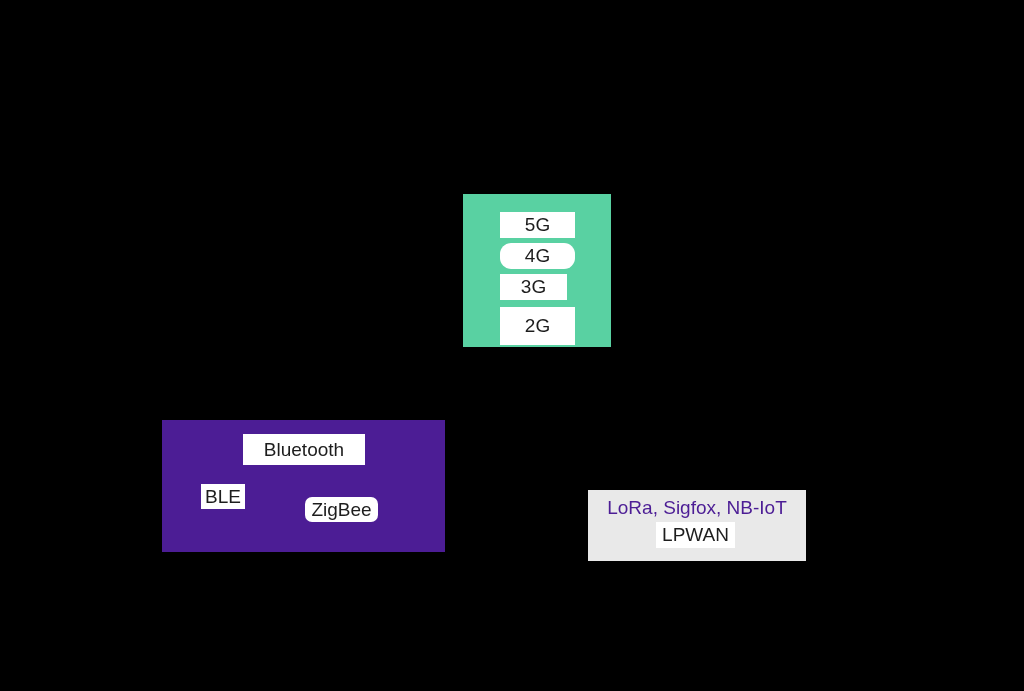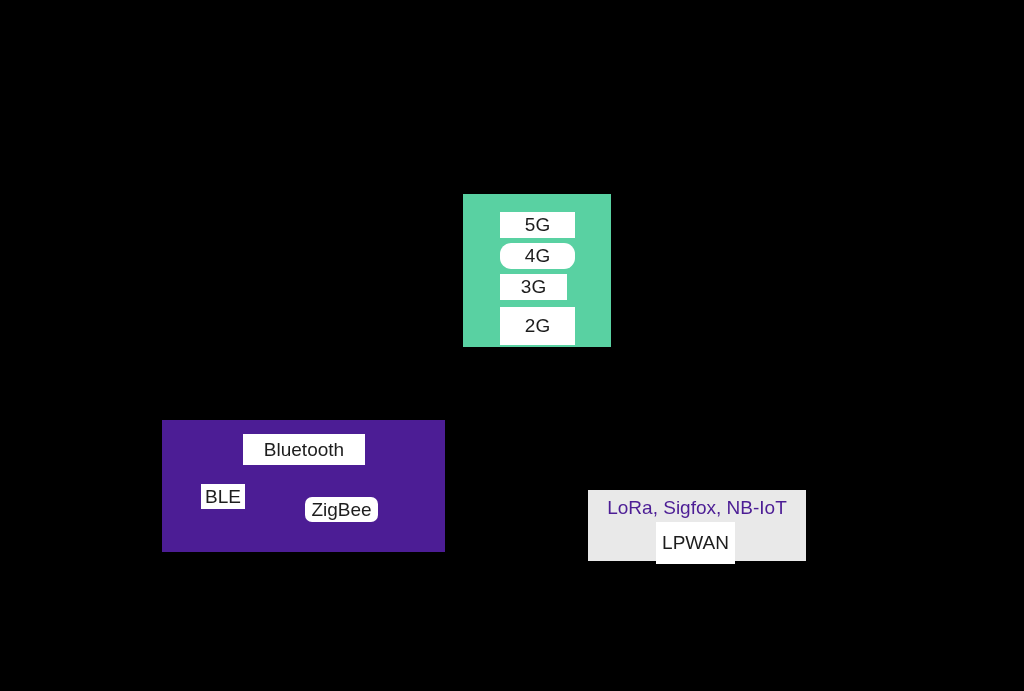--- a/index.html
+++ b/index.html
@@ -66,21 +66,21 @@
   .lpwan-caption {
     position: absolute;
     left: 0;
     top: 7px;
     width: 100%;
     text-align: center;
     font-size: 19px;
     color: #4c1d95;
     white-space: nowrap;
   }
-  .lbl-lpwan { left: 68px; top: 32px; width: 79px; height: 42px; }
+  .lbl-lpwan { left: 68px; top: 32px; width: 79px; height: 26px; }
 </style>
 </head>
 <body>
 
 <div class="canvas">
 
   <div class="group-box cellular-box">
     <div class="tech-label lbl-5g">5G</div>
     <div class="tech-label lbl-4g">4G</div>
     <div class="tech-label lbl-3g">3G</div>

